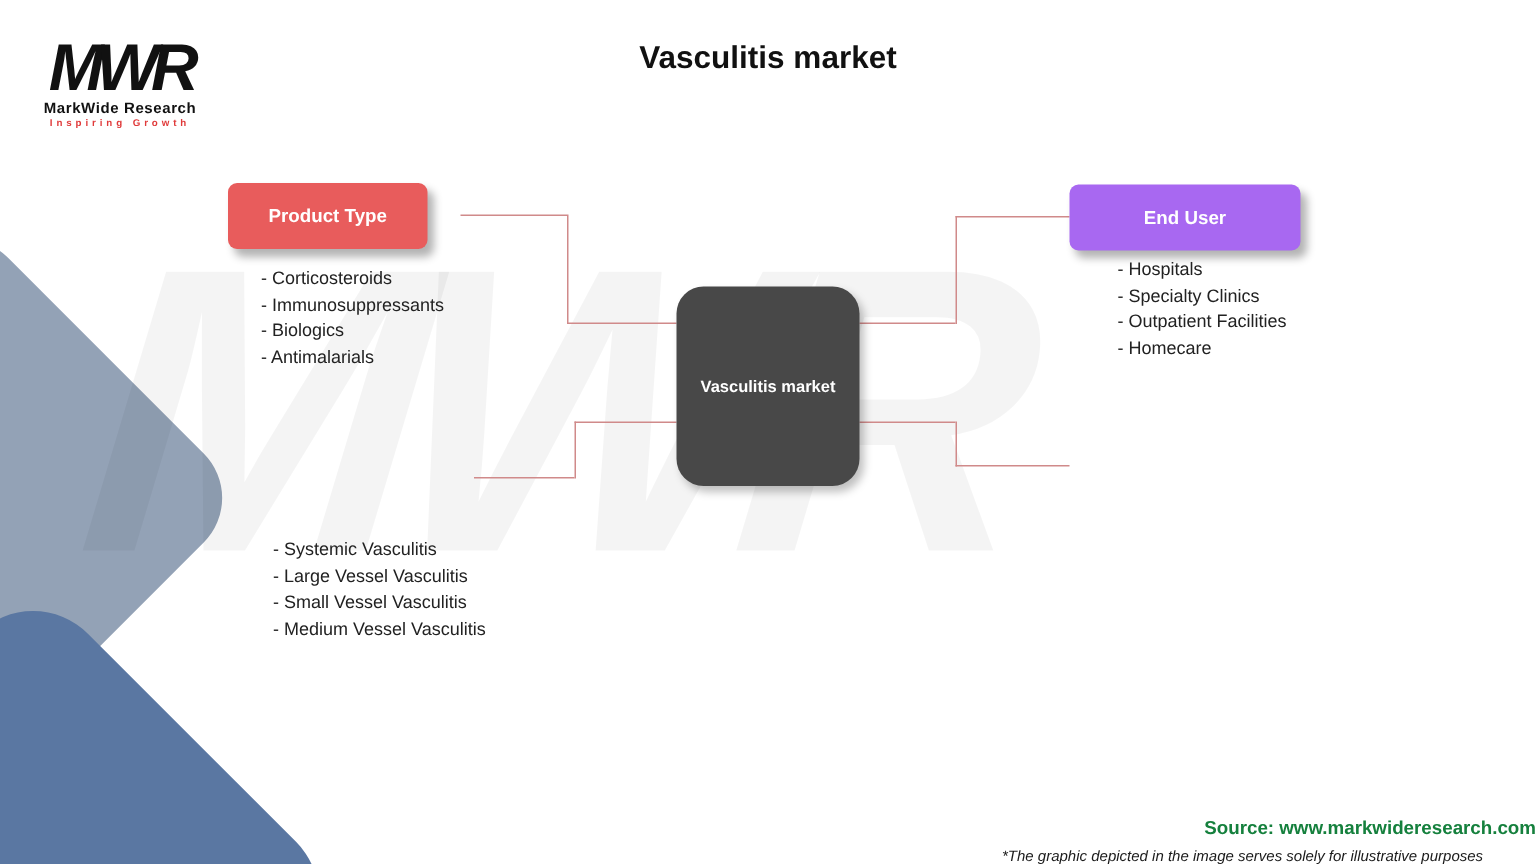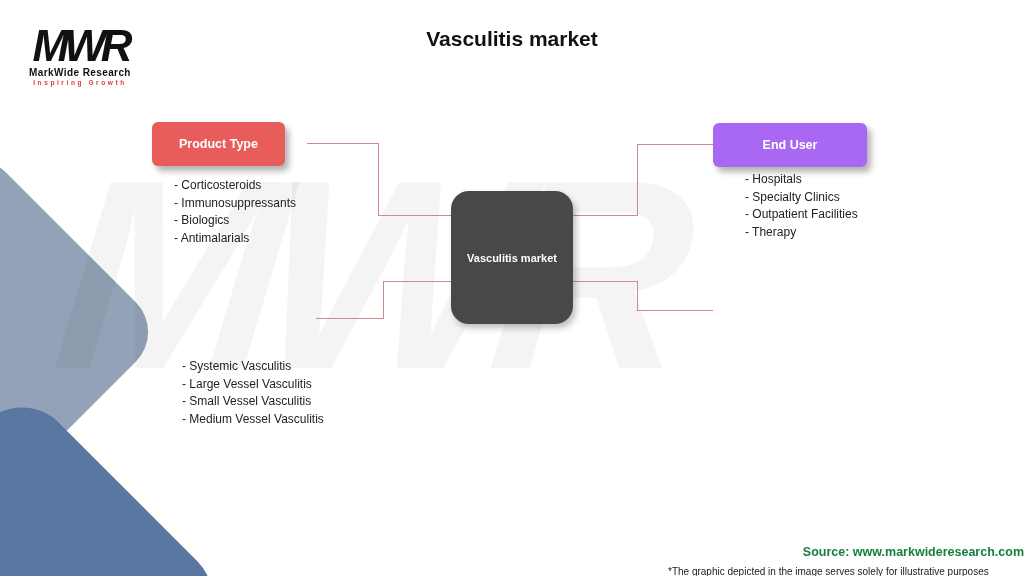--- a/index.html
+++ b/index.html
@@ -63,21 +63,21 @@
   
   .connector{position:absolute;background:#d08a8a;}
   .connector.h{height:1px;}
   .connector.v{width:1px;}
   
   .source-line{
     position:absolute;left:0;right:0;top:545px;text-align:right;
     font-size:12.5px;font-weight:700;color:#15803d;
   }
   .disclaimer{
-    position:absolute;left:668px;top:566px;font-size:10px;
+    position:absolute;left:668px;top:566px;font-size:10px;font-style:italic;
     color:#1a1a1a;
   }
 </style>
 </head>
 <body>
 
 <div id="canvas">
 
   <div class="shape shape-mid-left"></div>
   <div class="shape shape-bottom-left"></div>
@@ -122,21 +122,21 @@
     <div>- Antimalarials</div>
   </div>
 
   <div class="node-box node-end-user">
     <span>End User</span>
   </div>
   <div class="item-list list-end-user">
     <div>- Hospitals</div>
     <div>- Specialty Clinics</div>
     <div>- Outpatient Facilities</div>
-    <div>- Therapy</div>
+    <div>- Homecare</div>
   </div>
 
   <div class="item-list list-therapy-area">
     <div>- Systemic Vasculitis</div>
     <div>- Large Vessel Vasculitis</div>
     <div>- Small Vessel Vasculitis</div>
     <div>- Medium Vessel Vasculitis</div>
   </div>
 
 

